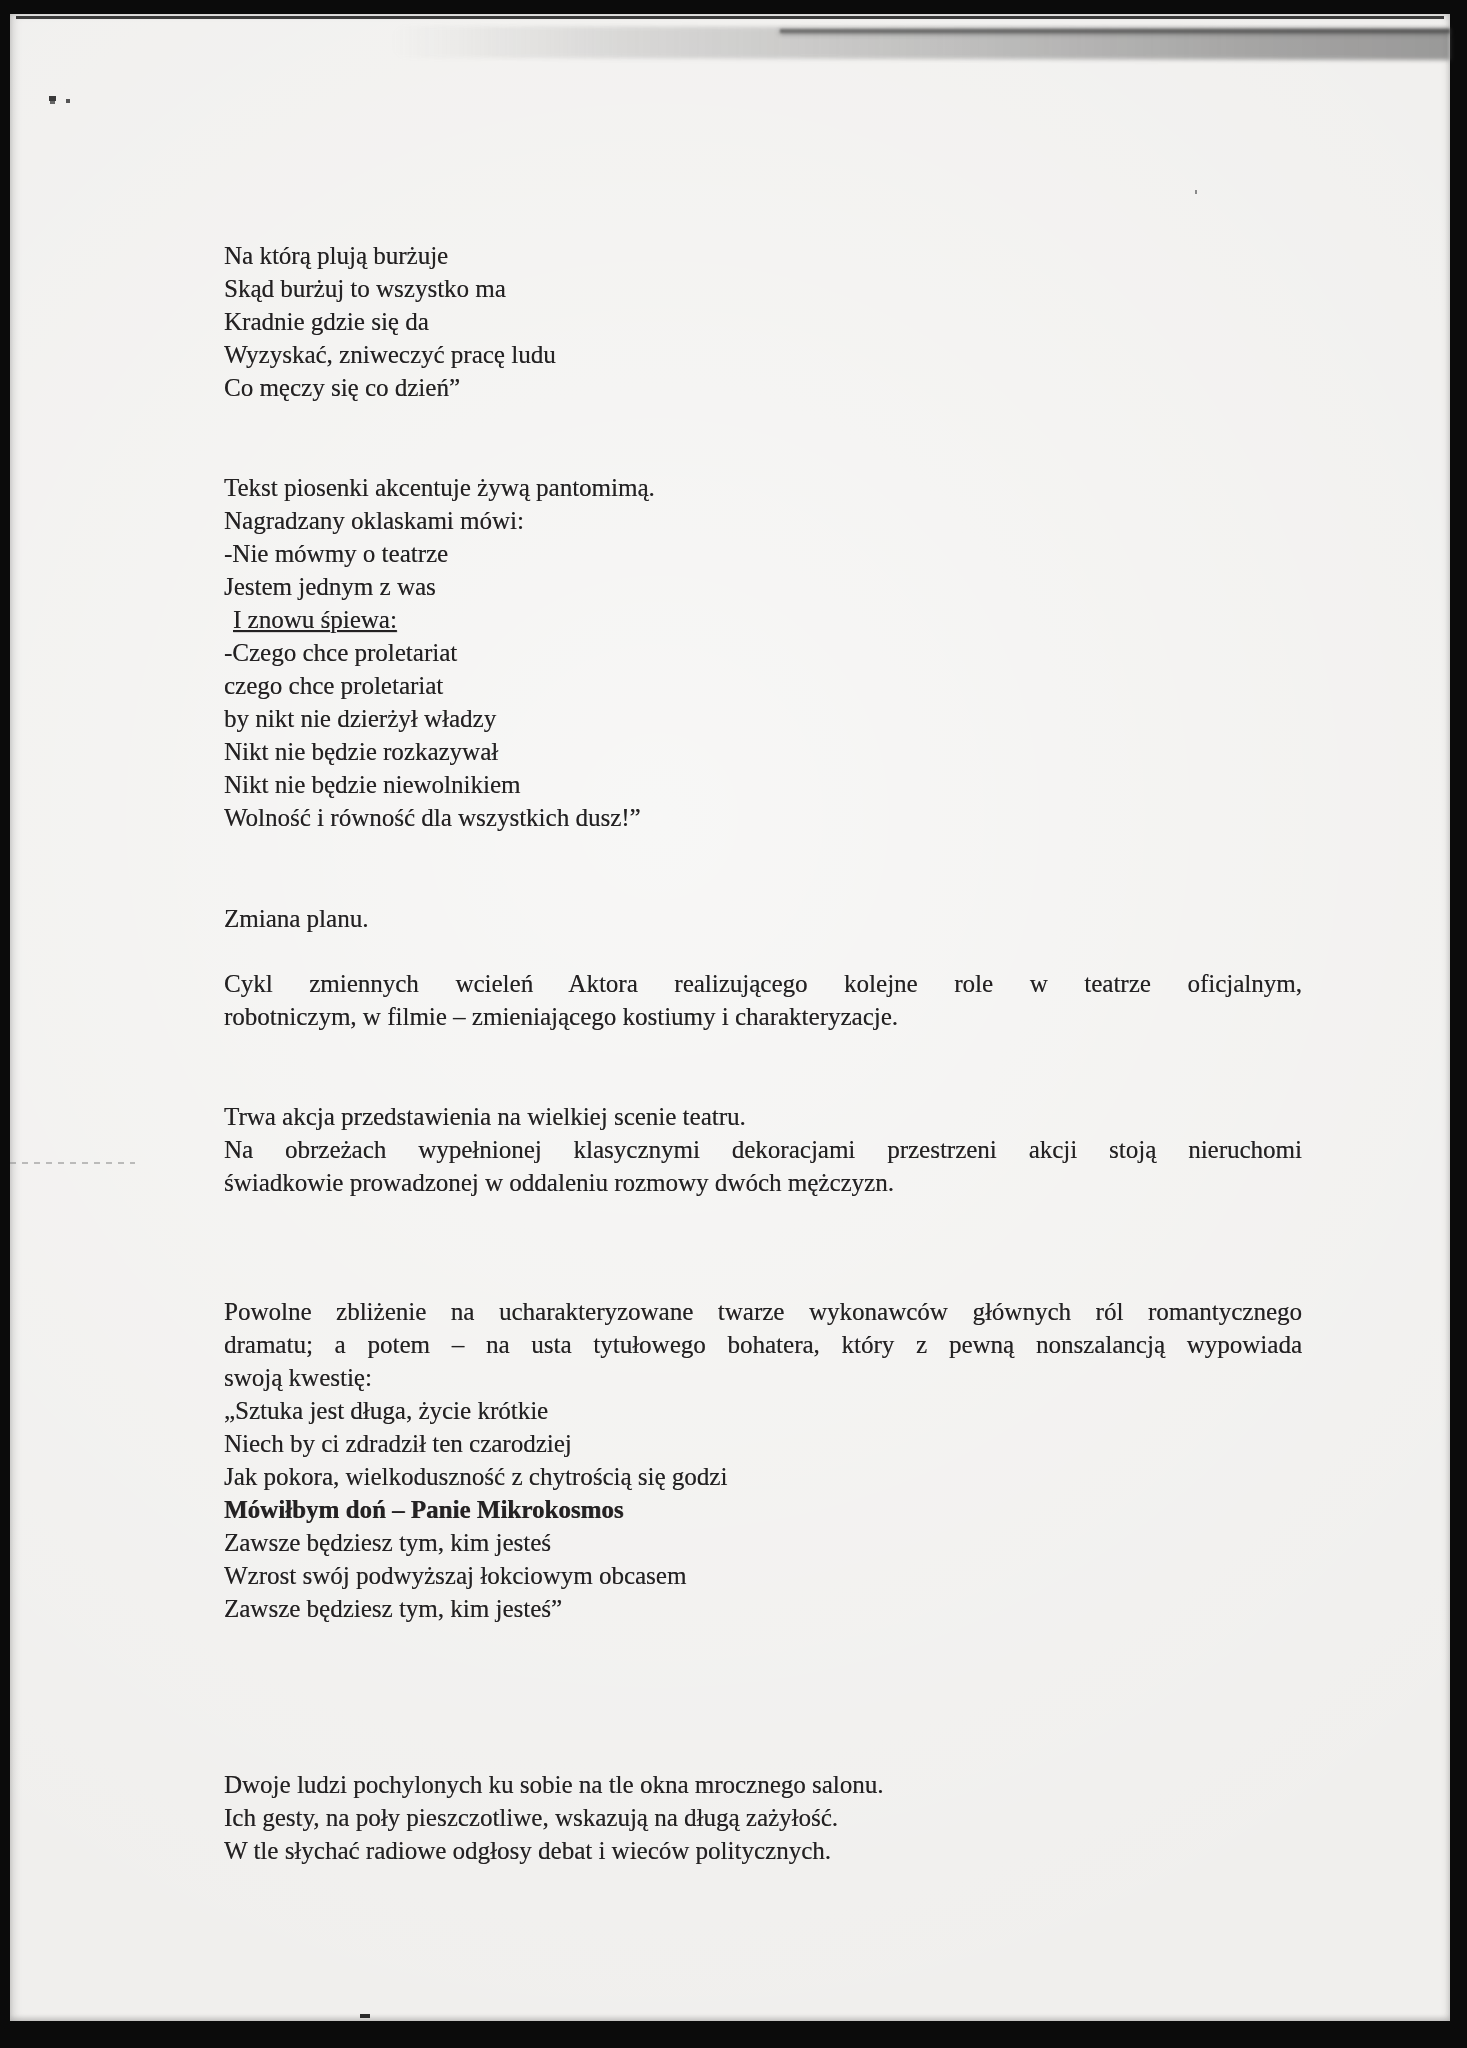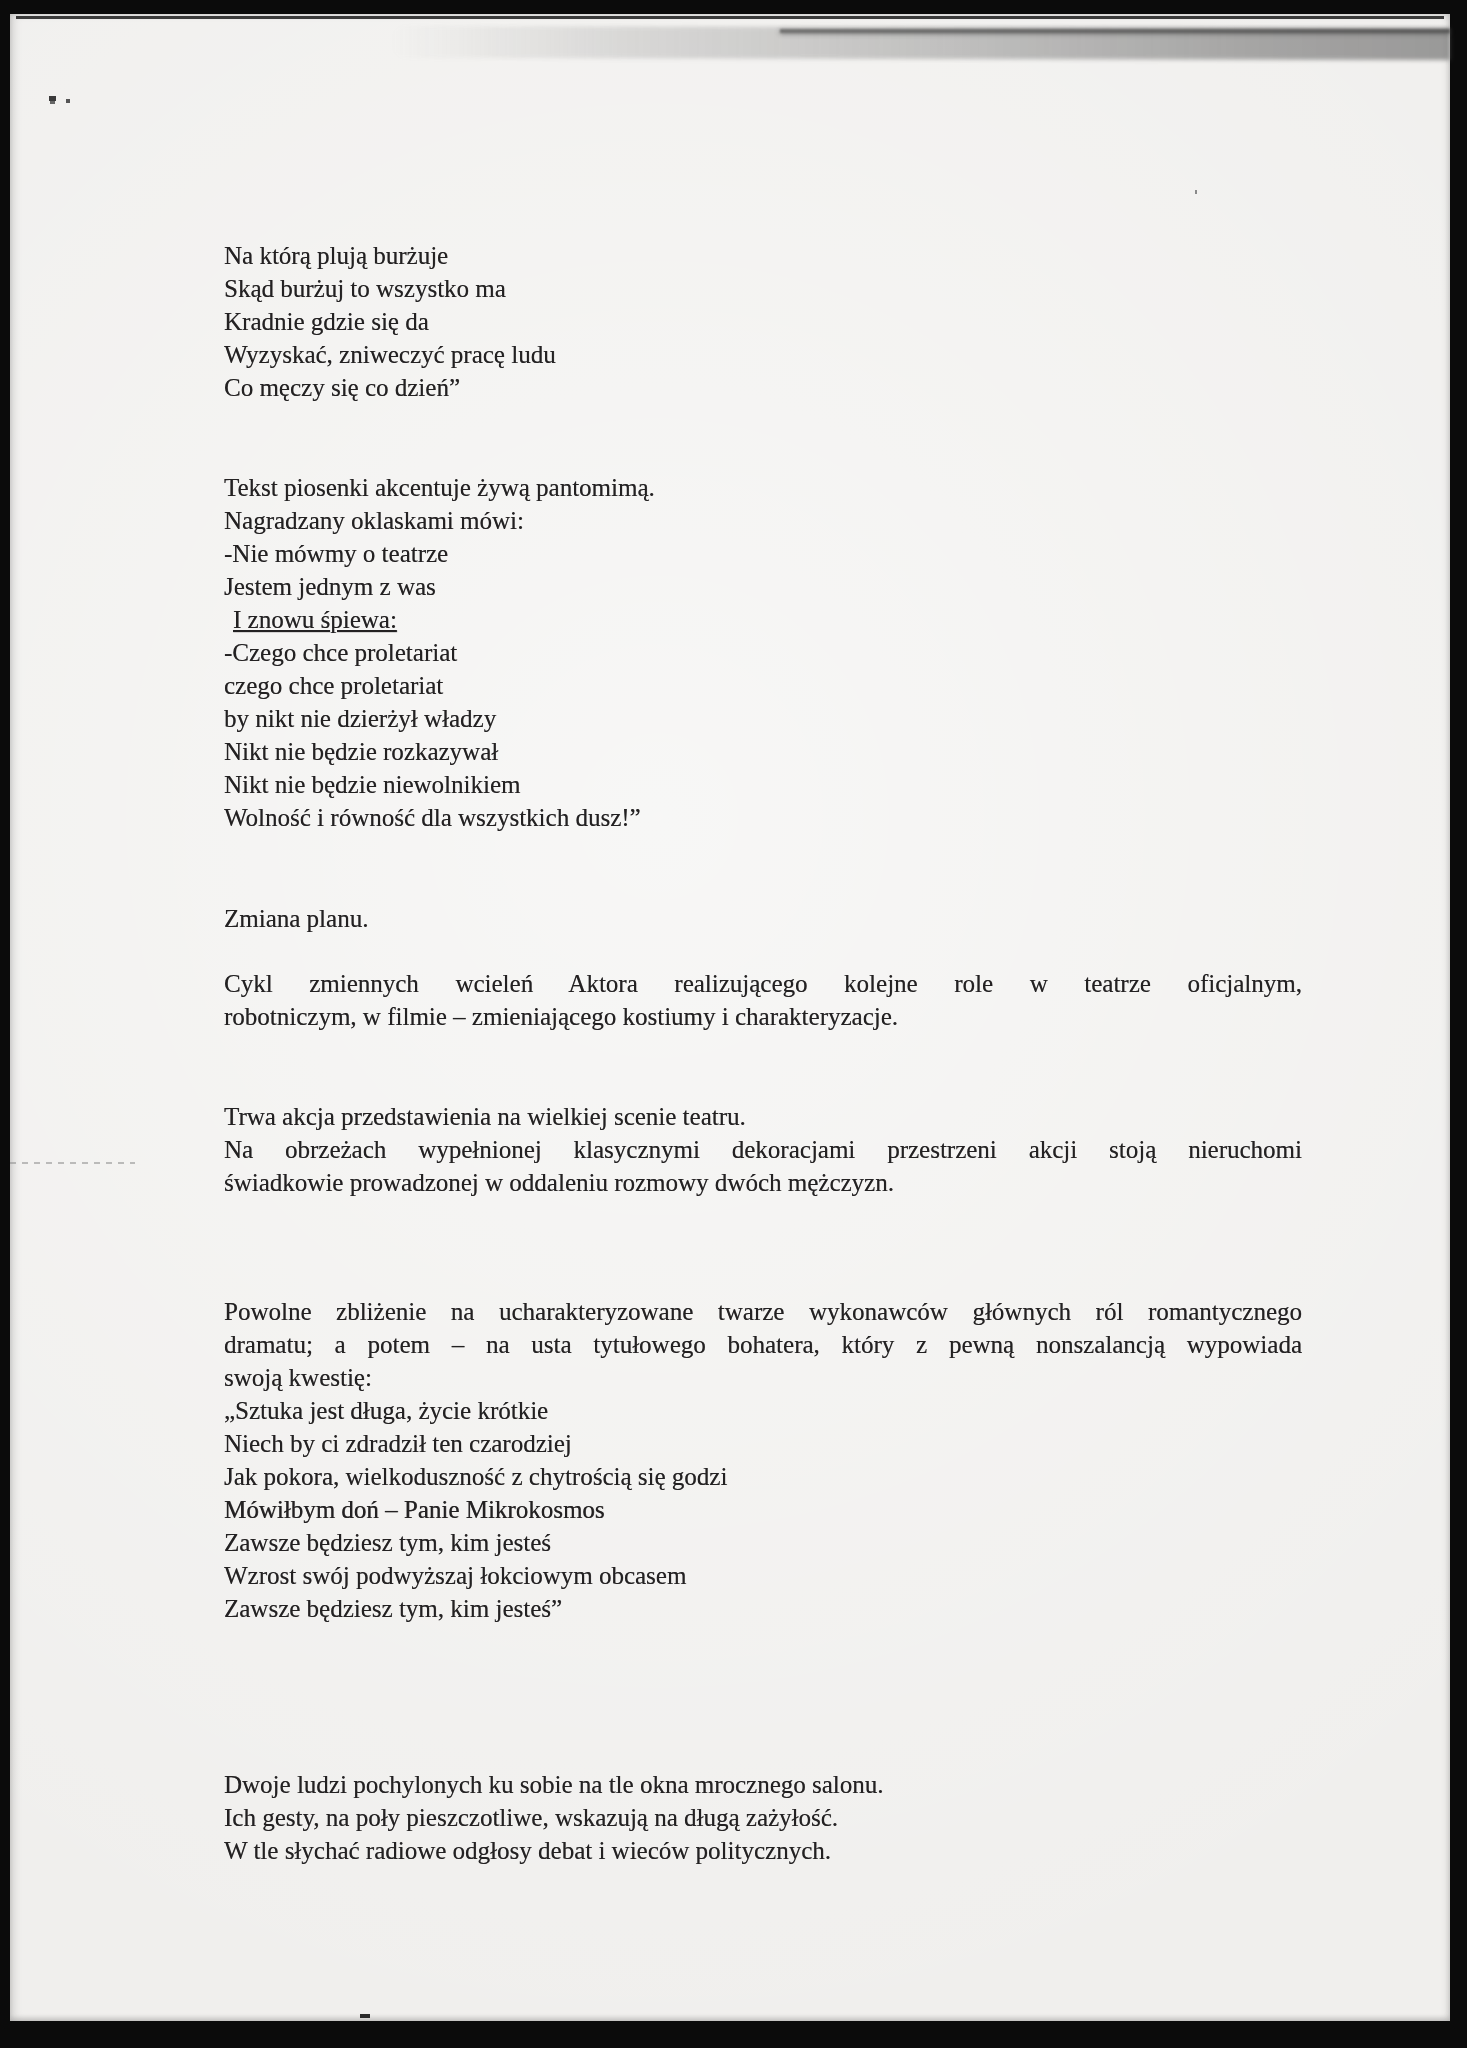--- a/index.html
+++ b/index.html
@@ -50,21 +50,21 @@
   .doc-text{
     position:absolute;left:170px;top:0;width:1078px;height:2007px;
     color:var(--ink,#232122);
     font-size:25px;line-height:33px;
     text-shadow:.25px .3px 0 rgba(35,33,34,.55);
   }
   .block{position:absolute;left:0;width:100%;margin-left:44px;}
   .line{height:33px;white-space:pre;}
   .line.just{white-space:normal;text-align:justify;text-align-last:justify;}
   .line.ind{padding-left:9px;text-decoration:underline;}
-  .line.bold{font-weight:normal;text-shadow:.4px .4px 0 rgba(35,33,34,.7);}
+  .line.bold{font-weight:bold;text-shadow:.4px .4px 0 rgba(35,33,34,.7);}
 </style>
 </head>
 <body style="--bed: #0b0b0b; --paper: #f0efed; --ink: #232122;">
 
 <div class="paper">
   <div class="top-edge-line"></div>
   <div class="smudge"></div>
   <div class="smudge-core"></div>
   <div class="fold-line"></div>
   <div class="speck s1"></div>

